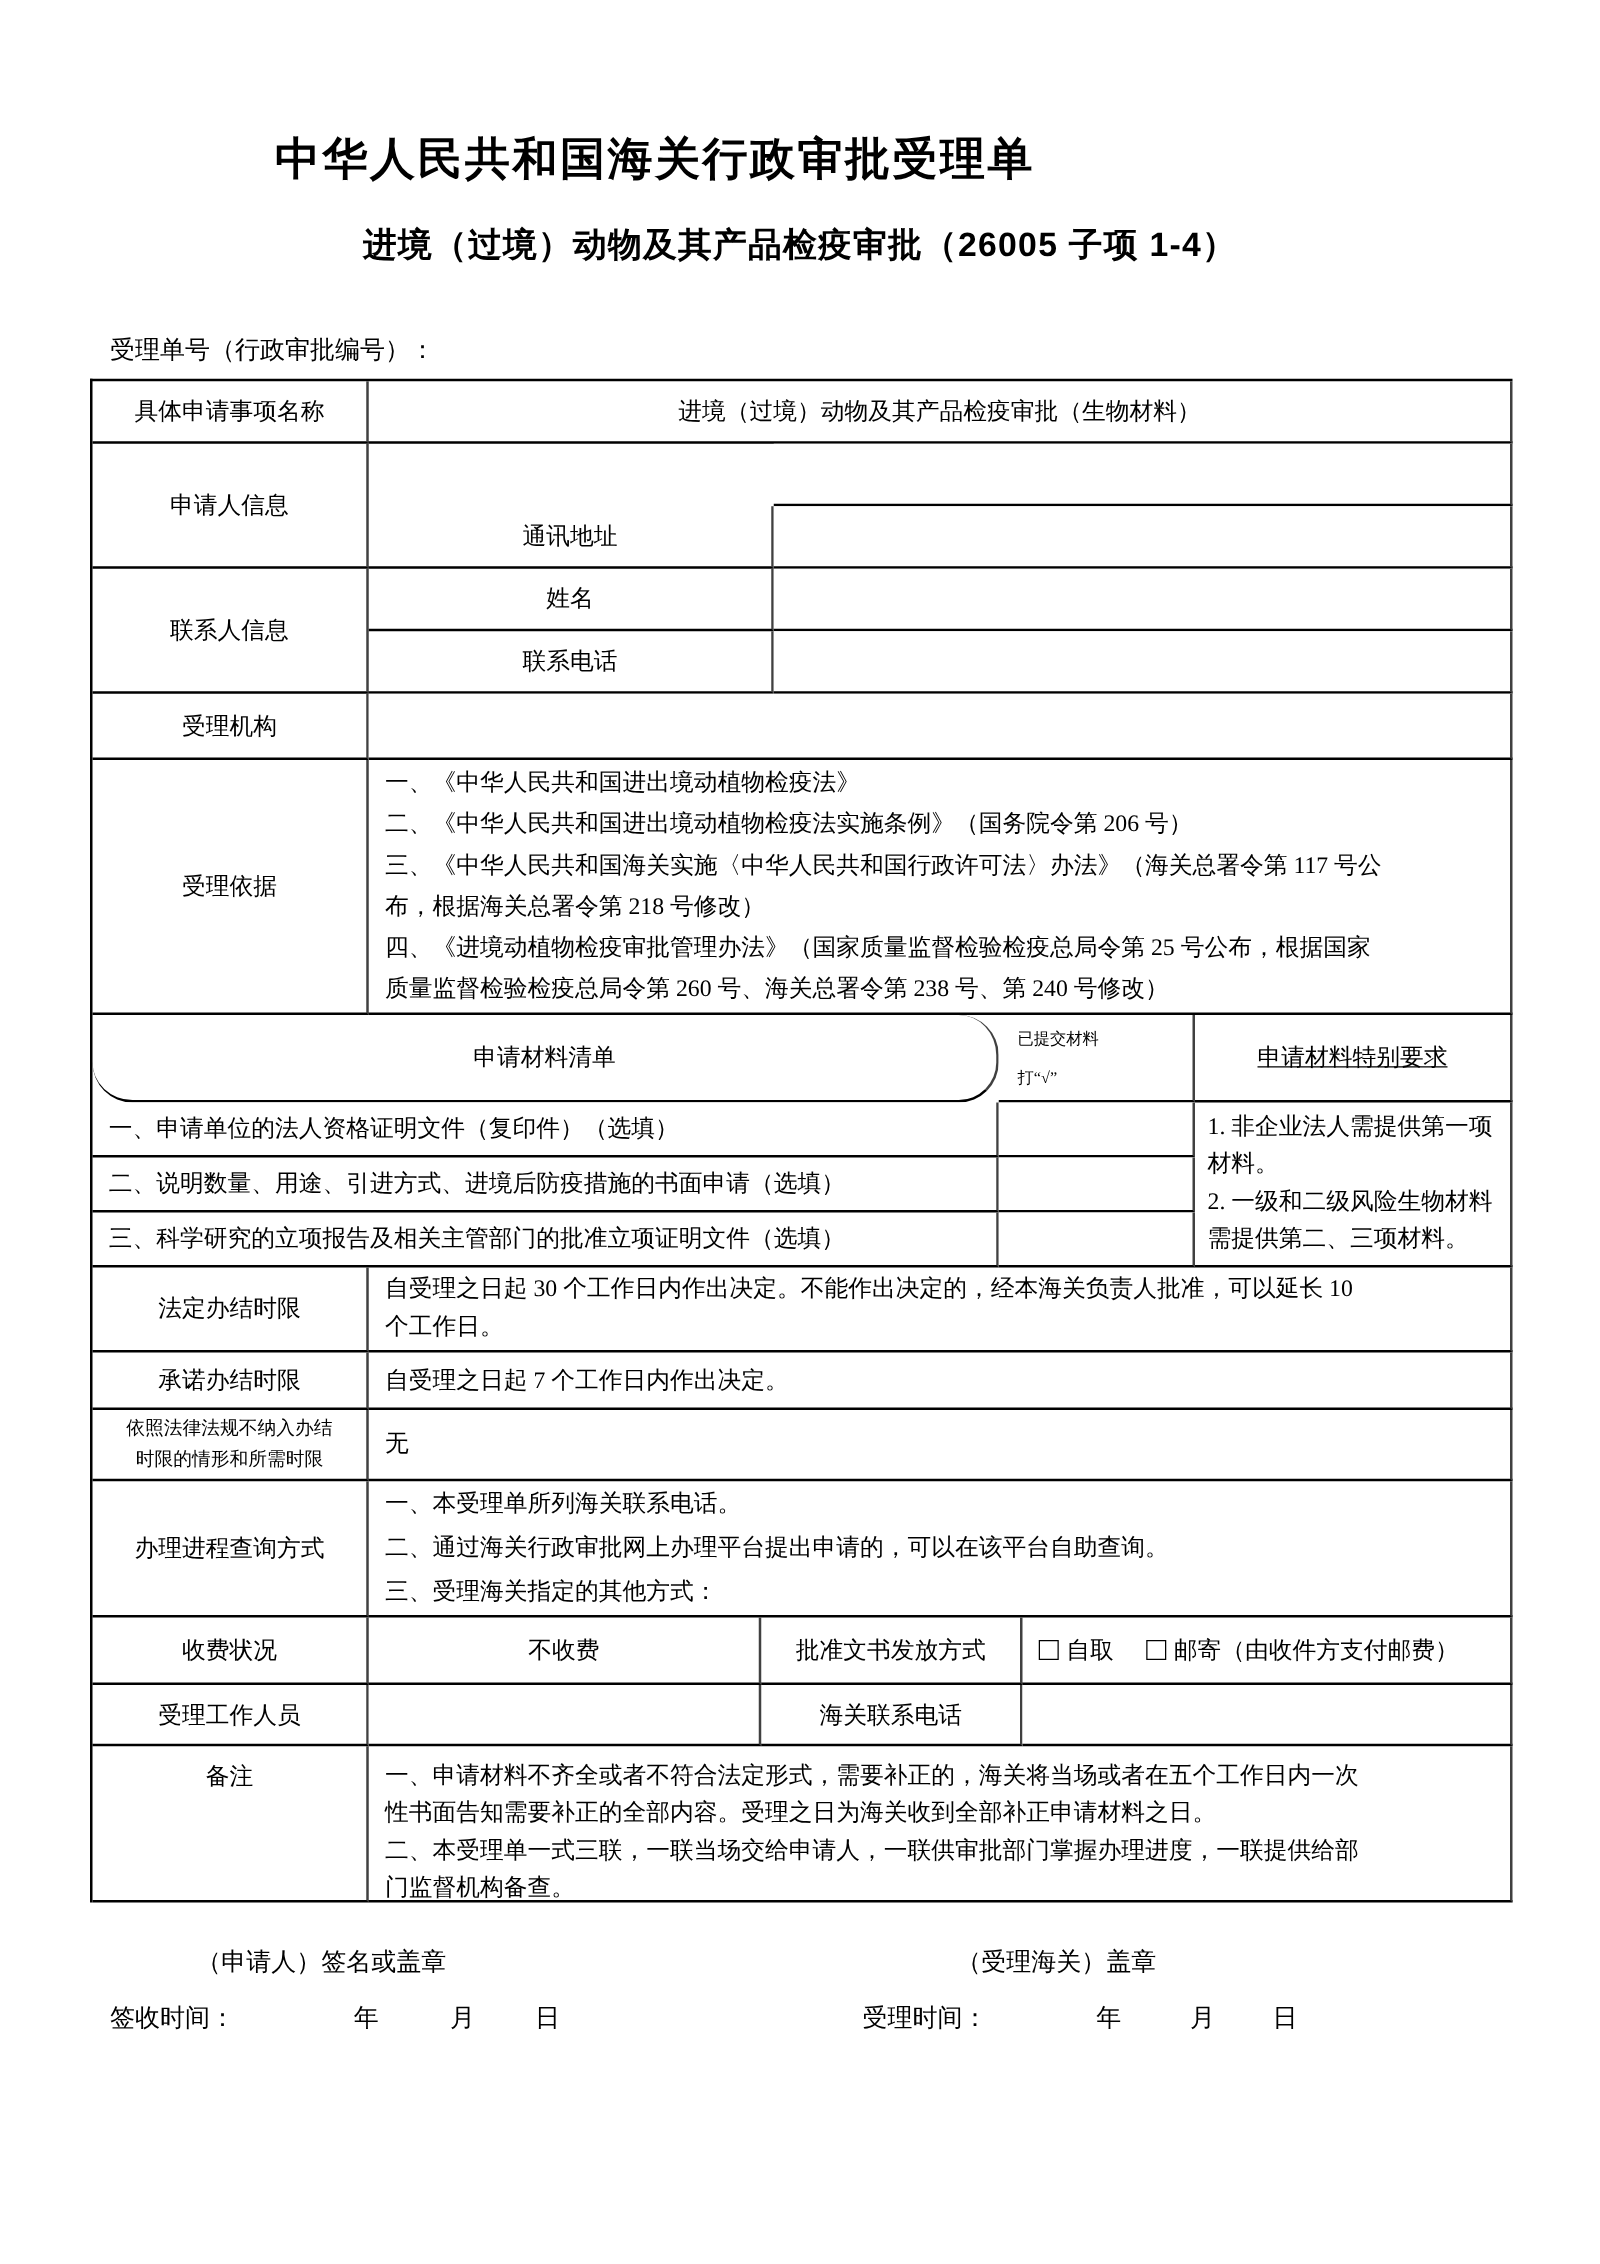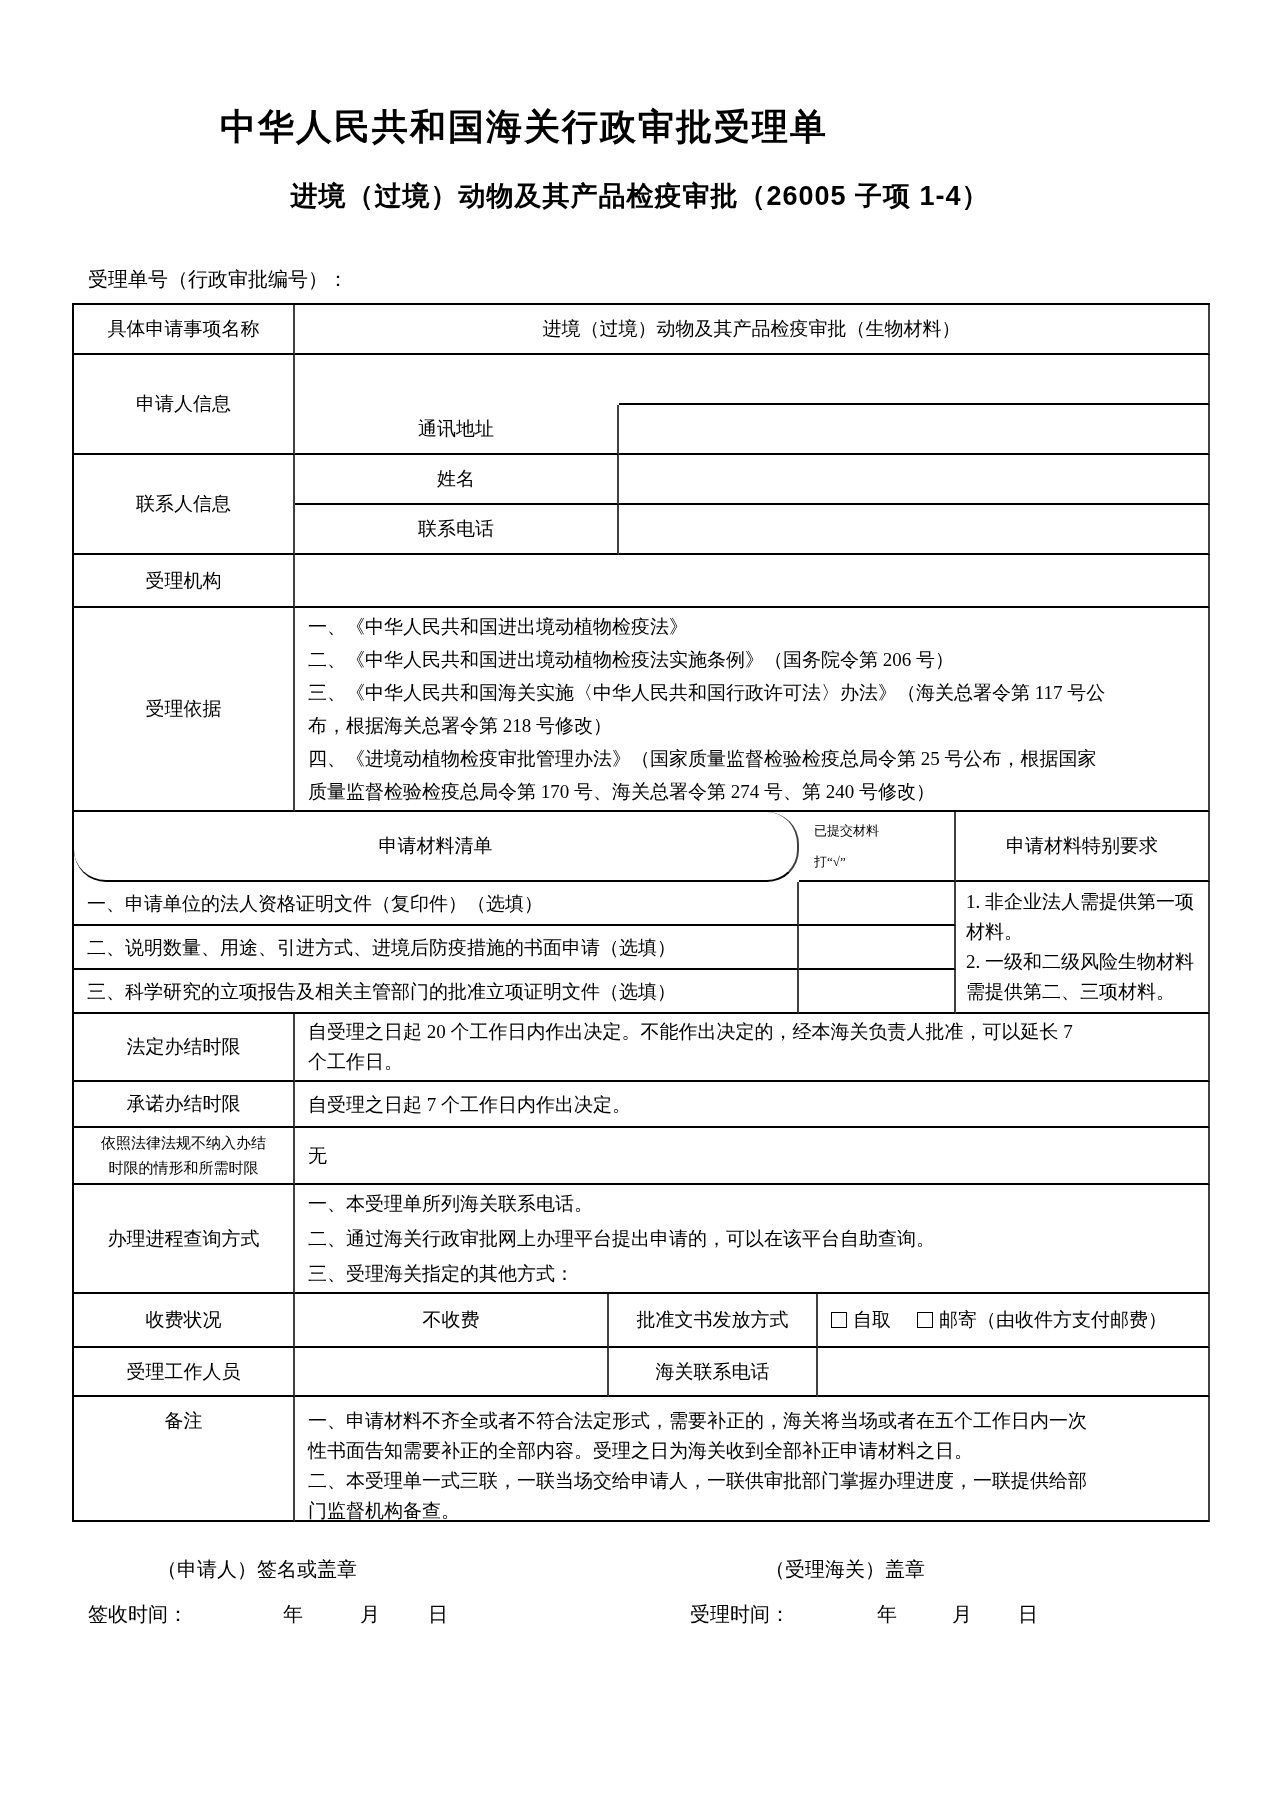--- a/index.html
+++ b/index.html
@@ -75,47 +75,47 @@
     <div class="lbl" style="grid-column:1;grid-row:6;">受理机构</div>
     <div class="val" style="grid-column:2/span 2;grid-row:6;"></div>
 
     <div class="lbl" style="grid-column:1;grid-row:7;">受理依据</div>
     <div class="txt" style="grid-column:2/span 2;grid-row:7;">
         <div>一、《中华人民共和国进出境动植物检疫法》</div>
         <div>二、《中华人民共和国进出境动植物检疫法实施条例》（国务院令第 206 号）</div>
         <div>三、《中华人民共和国海关实施〈中华人民共和国行政许可法〉办法》（海关总署令第 117 号公</div>
         <div>布，根据海关总署令第 218 号修改）</div>
         <div>四、《进境动植物检疫审批管理办法》（国家质量监督检验检疫总局令第 25 号公布，根据国家</div>
-        <div>质量监督检验检疫总局令第 170 号、海关总署令第 274 号、第 240 号修改）</div>
+        <div>质量监督检验检疫总局令第 260 号、海关总署令第 238 号、第 240 号修改）</div>
       </div>
   </div>
 
   <div class="sec secB">
     <div class="lbl" style="grid-column:1;grid-row:1;border-radius:32px;">申请材料清单</div>
     <div class="hdr2" style="grid-column:2;grid-row:1;">已提交材料
 打“√”</div>
-    <div class="lbl" style="grid-column:3;grid-row:1;">申请材料特别要求</div>
+    <div class="lbl" style="grid-column:3;grid-row:1;text-decoration:underline;">申请材料特别要求</div>
 
     <div class="txt" style="grid-column:1;grid-row:2;">一、申请单位的法人资格证明文件（复印件）（选填）</div>
     <div class="val" style="grid-column:2;grid-row:2;"></div>
     <div class="txt" style="grid-column:1;grid-row:3;">二、说明数量、用途、引进方式、进境后防疫措施的书面申请（选填）</div>
     <div class="val" style="grid-column:2;grid-row:3;"></div>
     <div class="txt" style="grid-column:1;grid-row:4;">三、科学研究的立项报告及相关主管部门的批准立项证明文件（选填）</div>
     <div class="val" style="grid-column:2;grid-row:4;"></div>
 
     <div class="txt" style="grid-column:3;grid-row:2/span 3;line-height:30px;padding:5px 10px;">
         <div>1. 非企业法人需提供第一项材料。</div>
         <div>2. 一级和二级风险生物材料需提供第二、三项材料。</div>
       </div>
   </div>
 
   <div class="sec secC">
     <div class="lbl" style="grid-column:1;grid-row:1;">法定办结时限</div>
     <div class="txt" style="grid-column:2;grid-row:1;line-height:30px;">
-        <div>自受理之日起 20 个工作日内作出决定。不能作出决定的，经本海关负责人批准，可以延长 7</div>
+        <div>自受理之日起 30 个工作日内作出决定。不能作出决定的，经本海关负责人批准，可以延长 10</div>
         <div>个工作日。</div>
       </div>
 
     <div class="lbl" style="grid-column:1;grid-row:2;">承诺办结时限</div>
     <div class="txt" style="grid-column:2;grid-row:2;">自受理之日起 7 个工作日内作出决定。</div>
 
     <div class="lbl-sm" style="grid-column:1;grid-row:3;">依照法律法规不纳入办结时限的情形和所需时限</div>
     <div class="txt" style="grid-column:2;grid-row:3;">无</div>
 
     <div class="lbl" style="grid-column:1;grid-row:4;">办理进程查询方式</div>

